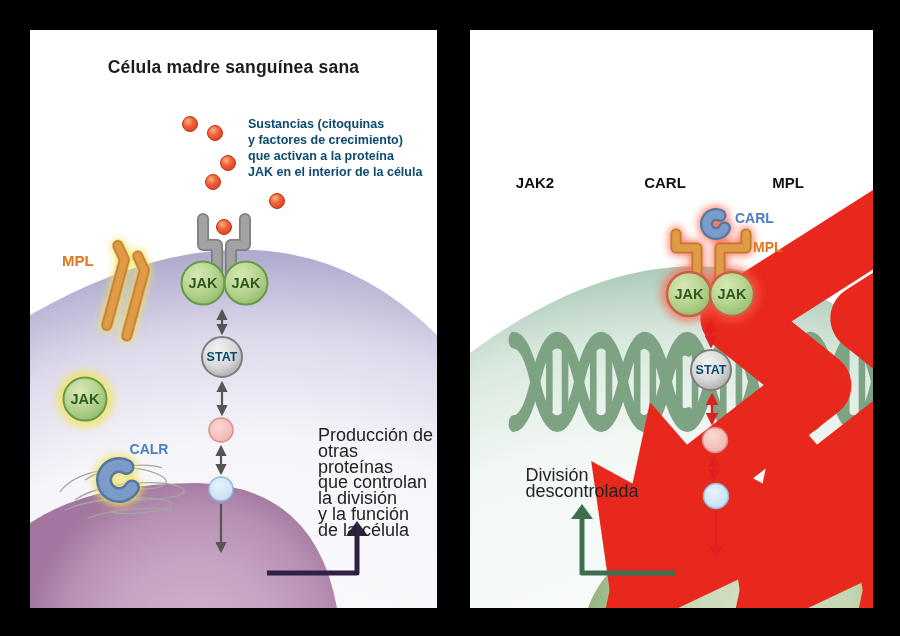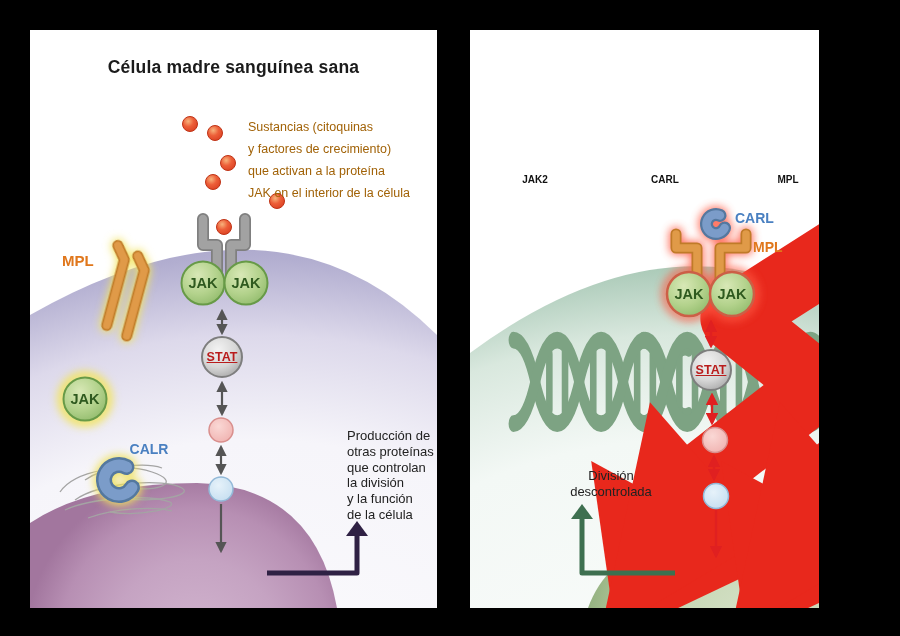--- a/index.html
+++ b/index.html
@@ -1,35 +1,35 @@
 <!DOCTYPE html>
 <html><head>
 <meta charset="utf-8">
 <style>
   html,body{margin:0;padding:0;background:#000;}
-  .stage{position:relative;width:788px;height:636px;background:#000;overflow:hidden;
-         font-family:"Liberation Sans","DejaVu Sans",sans-serif;padding-left:31px;}
+  .stage{position:relative;width:900px;height:636px;background:#000;overflow:hidden;
+         font-family:"Liberation Sans","DejaVu Sans",sans-serif;}
   .panel{position:absolute;top:30px;height:578px;background:#fff;}
   .panel-left{left:30px;width:407px;}
   .panel-right{left:470px;width:403px;}
   .art{position:absolute;left:0;top:0;}
   .t{position:absolute;white-space:pre-line;}
   .cx{transform:translateX(-50%);}
   .cc{transform:translate(-50%,-50%);}
   .title-l{left:0;top:27px;width:100%;text-align:center;font-size:17.5px;font-weight:bold;color:#1b1b1b;letter-spacing:.2px;}
   .title-r{left:0;top:25px;width:100%;text-align:center;font-size:22px;font-weight:400;color:#222;letter-spacing:2.5px;}
   .subtitle-r{left:0;top:60px;width:100%;text-align:center;font-size:16.5px;font-weight:bold;color:#111;}
-  .note{font-size:12.5px;line-height:22px;color:#a16207;}
-  .note-lg{font-size:13px;line-height:15.8px;color:#222;margin-left:29px;}
+  .note{font-size:12.5px;line-height:16px;color:#0c4a6e;font-weight:bold;}
+  .note-lg{font-size:18px;line-height:15.8px;color:#222;}
   .lbl-orange{font-size:15px;font-weight:bold;color:#e0771c;}
   .lbl-blue{font-size:14px;font-weight:bold;color:#4a80c1;}
-  .gene-lbl{top:144px;font-size:10px;font-weight:bold;color:#111;}
+  .gene-lbl{top:144px;font-size:15px;font-weight:bold;color:#111;}
   .jak-lbl{font-size:14.5px;font-weight:bold;color:#2f5a1f;}
-  .stat-lbl{font-size:12.5px;font-weight:bold;color:#b91c1c;text-decoration:underline;}
-  .ctr{text-align:center;}
+  .stat-lbl{font-size:12.5px;font-weight:bold;color:#0c4a6e;}
+  .ctr{}
 </style>
 </head>
 <body>
 
 <svg width="0" height="0" style="position:absolute" aria-hidden="true">
   <defs>
     <filter id="softGlow" x="-80%" y="-80%" width="260%" height="260%">
       <feGaussianBlur stdDeviation="4.2"></feGaussianBlur>
     </filter>
     <radialGradient id="gJak" cx="0.38" cy="0.32" r="0.8">

